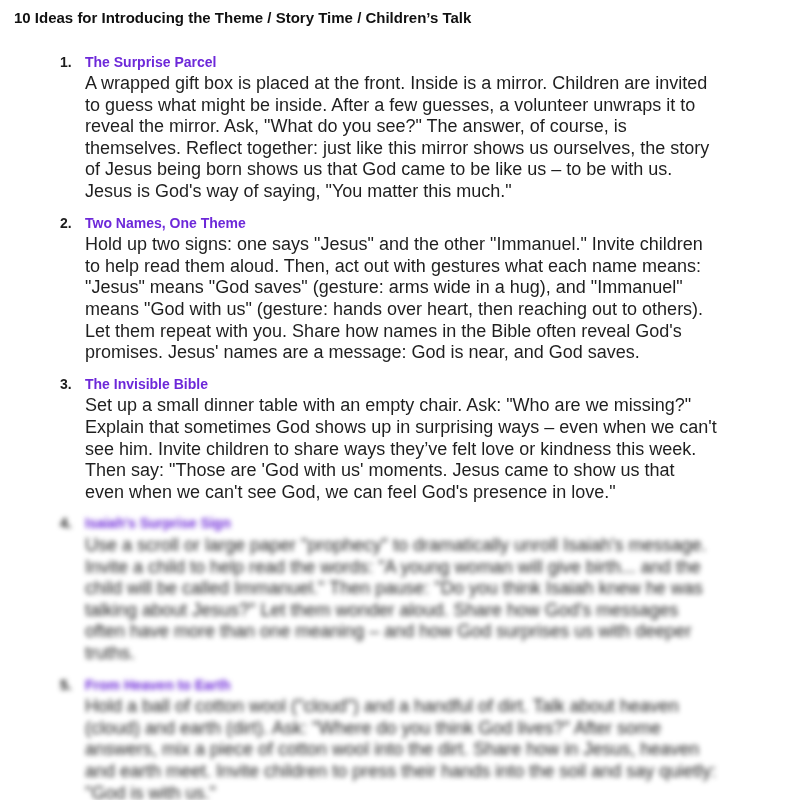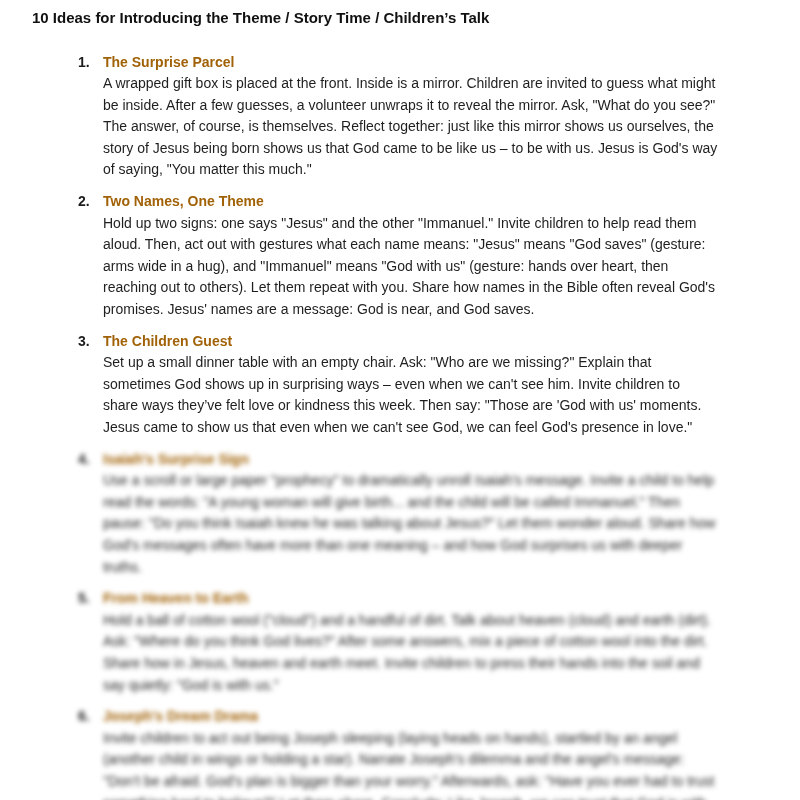--- a/index.html
+++ b/index.html
@@ -11,21 +11,21 @@
     width: 800px;
     height: 800px;
     overflow: hidden;
     font-family: "Liberation Sans", sans-serif;
     color: #1c1c1c;
   }
   .doc {
     width: 732px;
     height: 800px;
     box-sizing: border-box;
-    padding: 8px 14px 0 32px;
+    padding: 8px 14px 0 14px;
     overflow: hidden;
   }
   .doc-title {
     font-size: 15px;
     font-weight: bold;
     color: #111111;
     margin: 0 0 24px 0;
     line-height: 1.3;
   }
   .ideas-list {
@@ -44,24 +44,24 @@
     line-height: 21.6px;
     color: #1c1c1c;
   }
   .idea-content {
     width: 690px;
   }
   .idea-heading {
     font-size: 14px;
     font-weight: bold;
     line-height: 21.6px;
-    color: #a16207;
+    color: #6d28d9;
   }
   .idea-body {
-    font-size: 14px;
+    font-size: 18px;
     font-weight: normal;
     line-height: 21.6px;
     color: #1f1f1f;
   }
   .blurred {
     filter: blur(2.4px);
   }
 </style>
 </head>
 <body>
@@ -81,21 +81,21 @@
     <div class="idea-num">2.</div>
     <div class="idea-content">
       <div class="idea-heading">Two Names, One Theme</div>
       <div class="idea-body">Hold up two signs: one says "Jesus" and the other "Immanuel." Invite children to help read them aloud. Then, act out with gestures what each name means: "Jesus" means "God saves" (gesture: arms wide in a hug), and "Immanuel" means "God with us" (gesture: hands over heart, then reaching out to others). Let them repeat with you. Share how names in the Bible often reveal God's promises. Jesus' names are a message: God is near, and God saves.</div>
     </div>
   </div>
 
   <div class="idea-item">
     <div class="idea-num">3.</div>
     <div class="idea-content">
-      <div class="idea-heading">The Children Guest</div>
+      <div class="idea-heading">The Invisible Bible</div>
       <div class="idea-body">Set up a small dinner table with an empty chair. Ask: "Who are we missing?" Explain that sometimes God shows up in surprising ways – even when we can't see him. Invite children to share ways they’ve felt love or kindness this week. Then say: "Those are 'God with us' moments. Jesus came to show us that even when we can't see God, we can feel God's presence in love."</div>
     </div>
   </div>
 
   <div class="idea-item blurred">
     <div class="idea-num">4.</div>
     <div class="idea-content">
       <div class="idea-heading">Isaiah's Surprise Sign</div>
       <div class="idea-body">Use a scroll or large paper "prophecy" to dramatically unroll Isaiah's message. Invite a child to help read the words: "A young woman will give birth... and the child will be called Immanuel." Then pause: "Do you think Isaiah knew he was talking about Jesus?" Let them wonder aloud. Share how God's messages often have more than one meaning – and how God surprises us with deeper truths.</div>
     </div>

